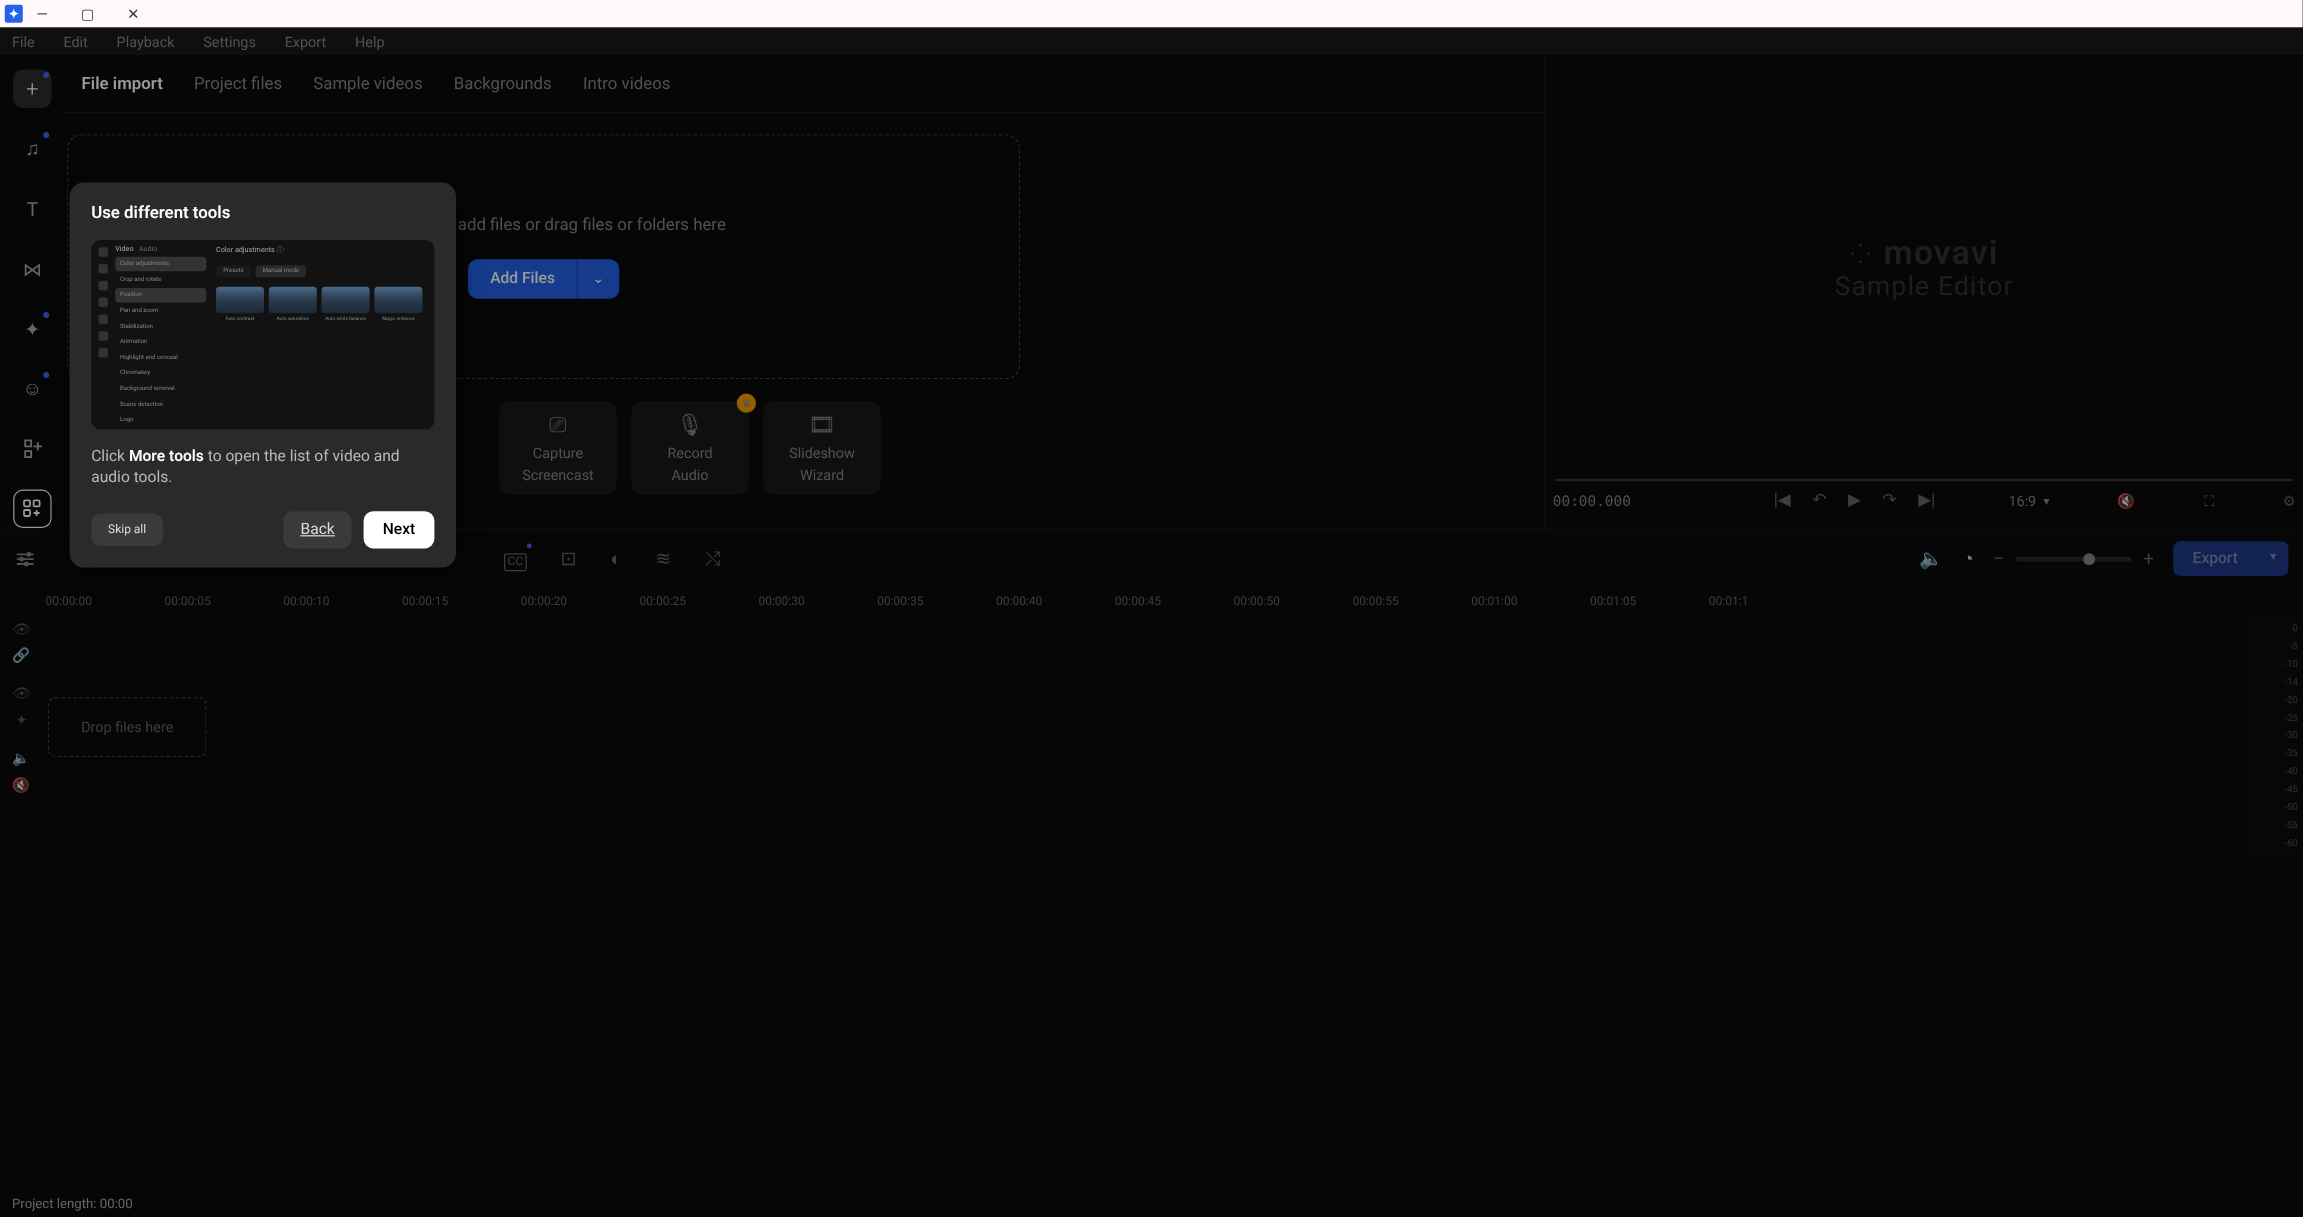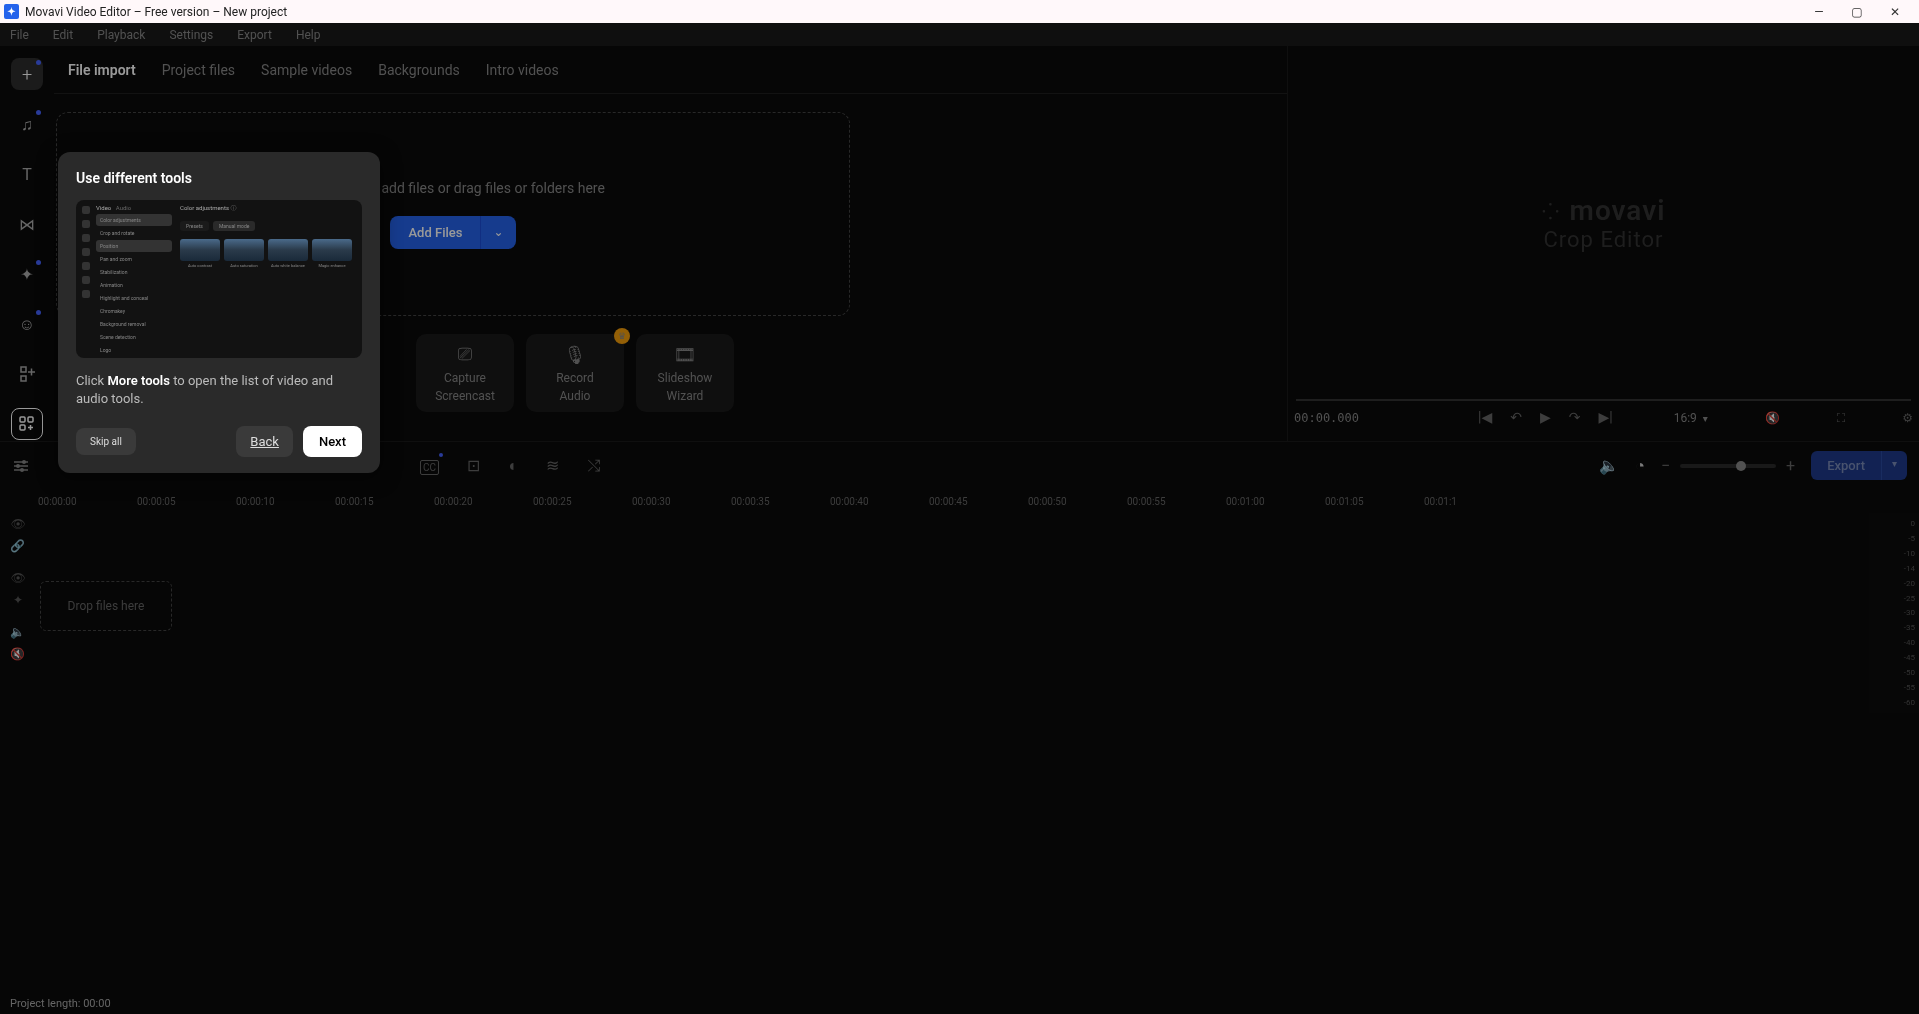--- a/index.html
+++ b/index.html
@@ -119,21 +119,20 @@
 .btn-back { background: #3a3a3a; color: #ddd; padding: 8px 14px; border-radius: 8px; font-size: 13px; margin-left: auto; margin-right: 10px; text-decoration: underline; }
 .btn-next { background: #fff; color: #000; padding: 8px 16px; border-radius: 8px; font-size: 13px; font-weight: 500; }
 
 svg { display: block; }
 </style>
 </head>
 <body>
 
 <div class="titlebar">
   <div class="app-icon">✦</div>
-  <div class="title-text">Movavi Video Editor – Free version – New project</div>
   <div class="win-controls">
     <div class="win-btn">—</div>
     <div class="win-btn">▢</div>
     <div class="win-btn">✕</div>
   </div>
 </div>
 
 <div class="menubar">
   <span>File</span>
   <span>Edit</span>
@@ -220,21 +219,21 @@
     </div>
   </div>
 
   <div class="preview">
     <div class="preview-canvas">
       <div class="brand-logo">
         <div class="brand-row">
           <span class="brand-dots">⁘</span>
           <span class="brand-name">movavi</span>
         </div>
-        <div class="brand-sub">Crop Editor</div>
+        <div class="brand-sub">Sample Editor</div>
       </div>
     </div>
     <div class="preview-bar"></div>
     <div class="preview-controls">
       <div class="preview-time">00:00.000</div>
       <div class="pc-icons">
         <span class="pc-icon">|◀</span>
         <span class="pc-icon">↶</span>
         <span class="pc-icon">▶</span>
         <span class="pc-icon">↷</span>

